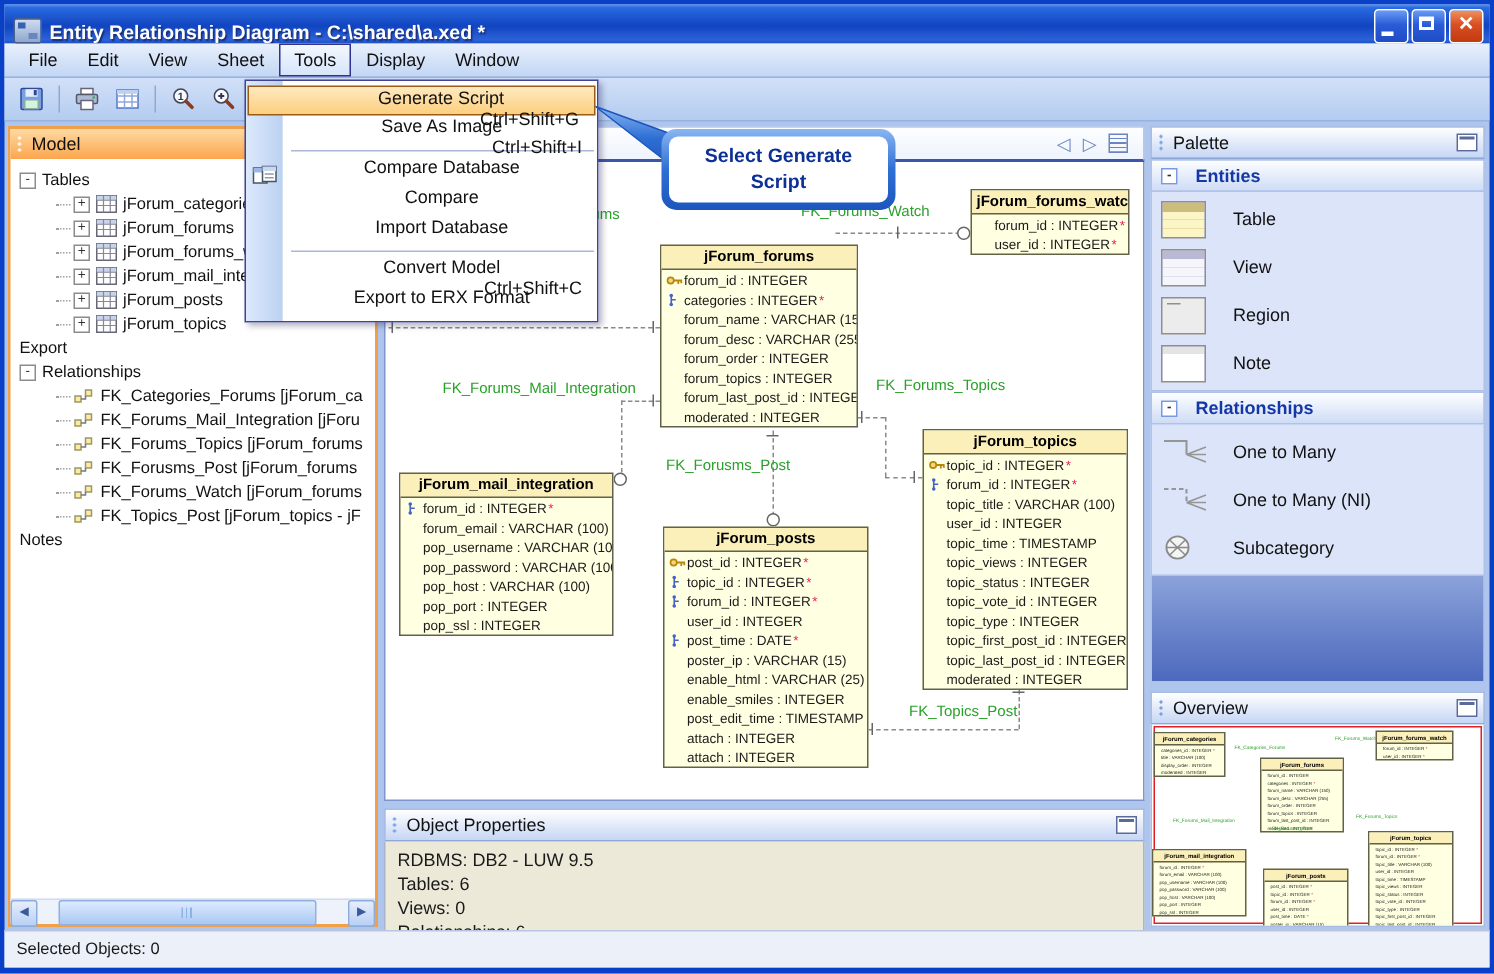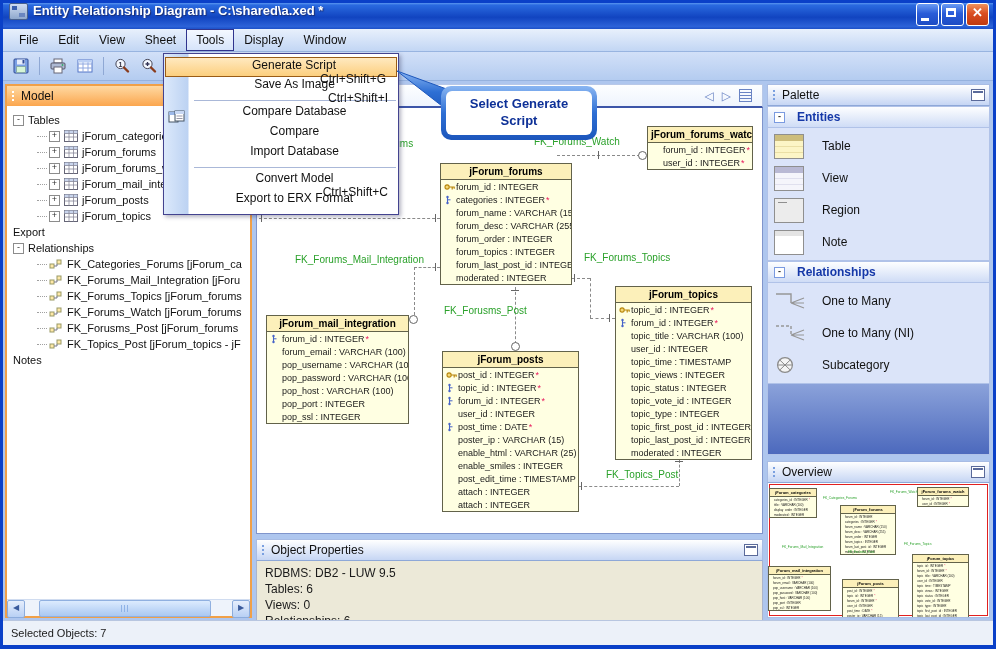--- a/index.html
+++ b/index.html
@@ -1,20 +1,20 @@
 <!DOCTYPE html>
 <html><head>
 <meta charset="utf-8">
 <style>
   html,body{margin:0;padding:0;width:996px;height:649px;overflow:hidden;
     font-family:"Liberation Sans",sans-serif;-webkit-font-smoothing:antialiased;}
   .window{position:absolute;inset:0;border:3px solid #0a40c8;border-bottom-width:4px;
     background:#aec6ee;display:flex;flex-direction:column;box-sizing:border-box;}
   
-  .titlebar{height:26px;flex:0 0 26px;display:flex;align-items:flex-start;padding:0 4px;
+  .titlebar{height:26px;flex:0 0 26px;display:flex;align-items:flex-end;padding:0 4px;
     background:linear-gradient(180deg,#5a96f0 0%,#2a6ae0 8%,#1144c0 55%,#2c62d8 90%,#1c50c8 100%);}
   .app-icon{width:17px;height:15px;margin:0 5px 0 2px;background:linear-gradient(#cfdcf2,#8fa8cc);
     border:1px solid #48608c;border-radius:2px;position:relative;}
   .app-icon::before{content:"";position:absolute;left:2px;top:2px;width:5px;height:4px;background:#3a5fae;}
   .app-icon::after{content:"";position:absolute;right:2px;bottom:2px;width:6px;height:4px;background:#6a86c0;}
   .title-text{color:#fff;font-weight:bold;font-size:13px;text-shadow:1px 1px 1px #1a2c70;flex:1;
     white-space:nowrap;overflow:hidden;}
   .tb-btns{display:flex;gap:2px;}
   .tbb{width:21px;height:21px;border:1px solid #fff;border-radius:3px;position:relative;
     background:linear-gradient(#6a9cf4,#2a5cd8 45%,#1e4cc4);}
@@ -336,32 +336,32 @@
           </div>
           <div class="tree-row" style="padding-left: 30px;">
             <div class="tree-stub"></div>
             <div class="t-ico">
               <svg width="14" height="11" viewBox="0 0 14 11">
                 <rect x="1" y="5" width="4" height="4" fill="#ffe9a8" stroke="#996"></rect>
                 <rect x="8" y="1" width="4" height="4" fill="#ffe9a8" stroke="#996"></rect>
                 <path d="M5 7h3V5" fill="none" stroke="#778"></path>
               </svg>
             </div>
-            <span>FK_Forums_Watch [jForum_forums</span>
+            <span>FK_Forusms_Post [jForum_forums</span>
           </div>
           <div class="tree-row" style="padding-left: 30px;">
             <div class="tree-stub"></div>
             <div class="t-ico">
               <svg width="14" height="11" viewBox="0 0 14 11">
                 <rect x="1" y="5" width="4" height="4" fill="#ffe9a8" stroke="#996"></rect>
                 <rect x="8" y="1" width="4" height="4" fill="#ffe9a8" stroke="#996"></rect>
                 <path d="M5 7h3V5" fill="none" stroke="#778"></path>
               </svg>
             </div>
-            <span>FK_Forusms_Post [jForum_forums</span>
+            <span>FK_Forums_Watch [jForum_forums</span>
           </div>
           <div class="tree-row" style="padding-left: 30px;">
             <div class="tree-stub"></div>
             <div class="t-ico">
               <svg width="14" height="11" viewBox="0 0 14 11">
                 <rect x="1" y="5" width="4" height="4" fill="#ffe9a8" stroke="#996"></rect>
                 <rect x="8" y="1" width="4" height="4" fill="#ffe9a8" stroke="#996"></rect>
                 <path d="M5 7h3V5" fill="none" stroke="#778"></path>
               </svg>
             </div>
@@ -940,21 +940,21 @@
             <div class="fk-label mini" style="left: 122px; top: 7px;">FK_Forums_Watch</div>
             <div class="fk-label mini" style="left: 14px; top: 62px;">FK_Forums_Mail_Integration</div>
             <div class="fk-label mini" style="left: 136px; top: 59px;">FK_Forums_Topics</div>
             <div class="fk-label mini" style="left: 80px; top: 67px;">FK_Forusms_Post</div>
           </div>
       </div>
     </div>
   </div>
 
   <div class="statusbar">
-    <span>Selected Objects: 7</span>
+    <span>Selected Objects: 0</span>
   </div>
 
   <div class="dropdown" id="dropdown">
       <div class="menu-item hl">
         <span class="mi-label">Generate Script</span>
         <span class="mi-short">Ctrl+Shift+G</span>
       </div>
       <div class="menu-item">
         <span class="mi-label">Save As Image</span>
         <span class="mi-short">Ctrl+Shift+I</span>

